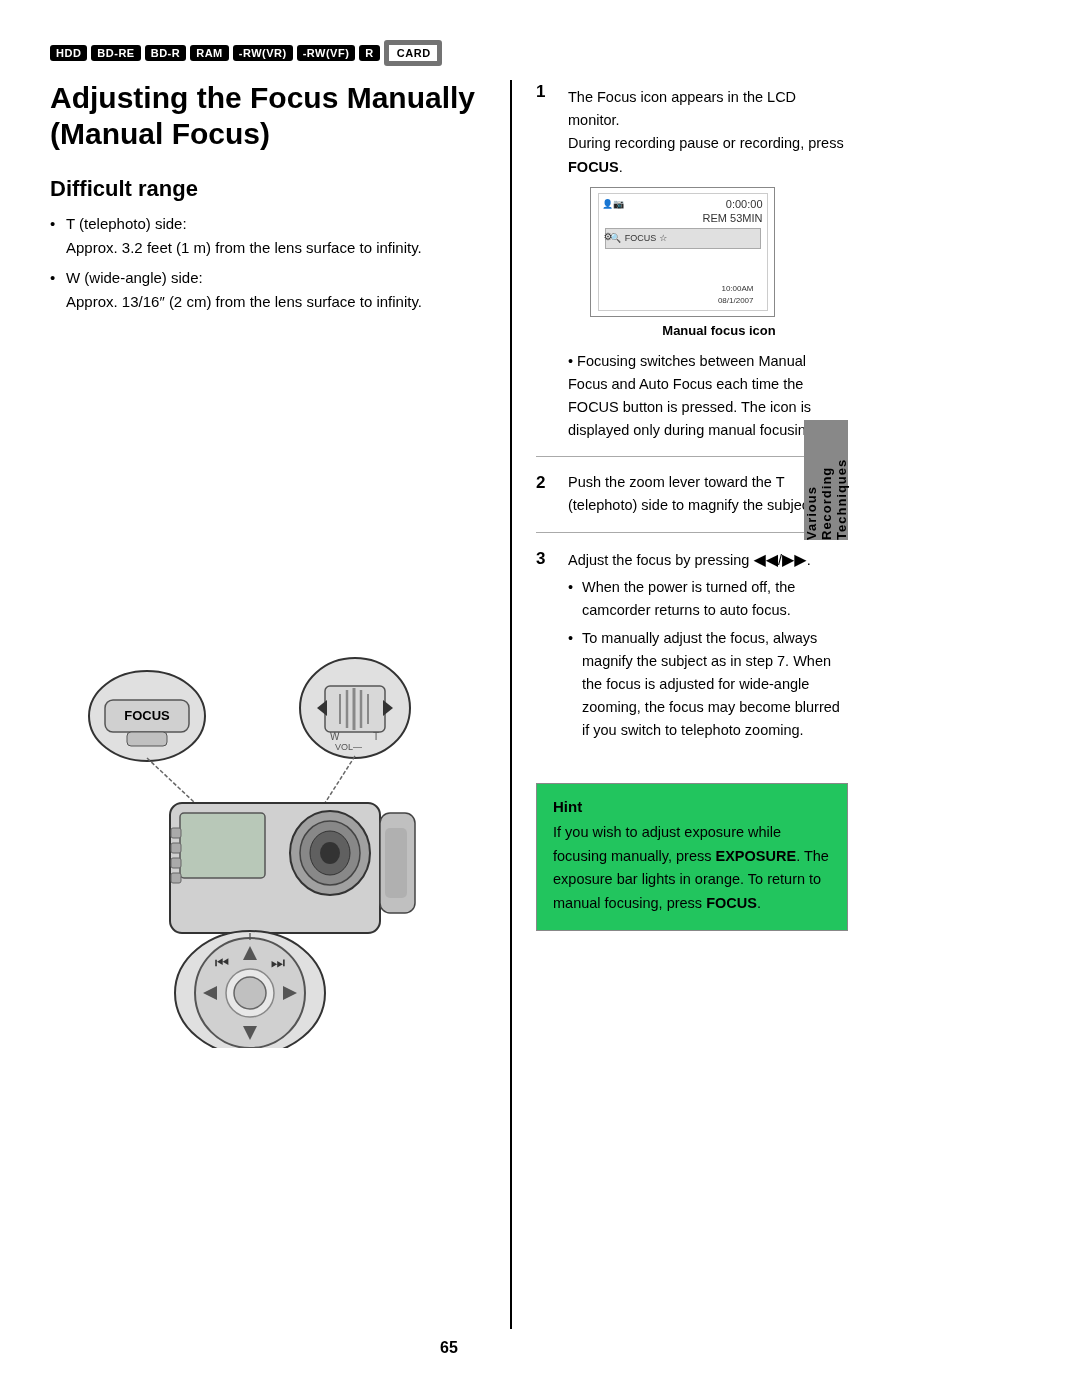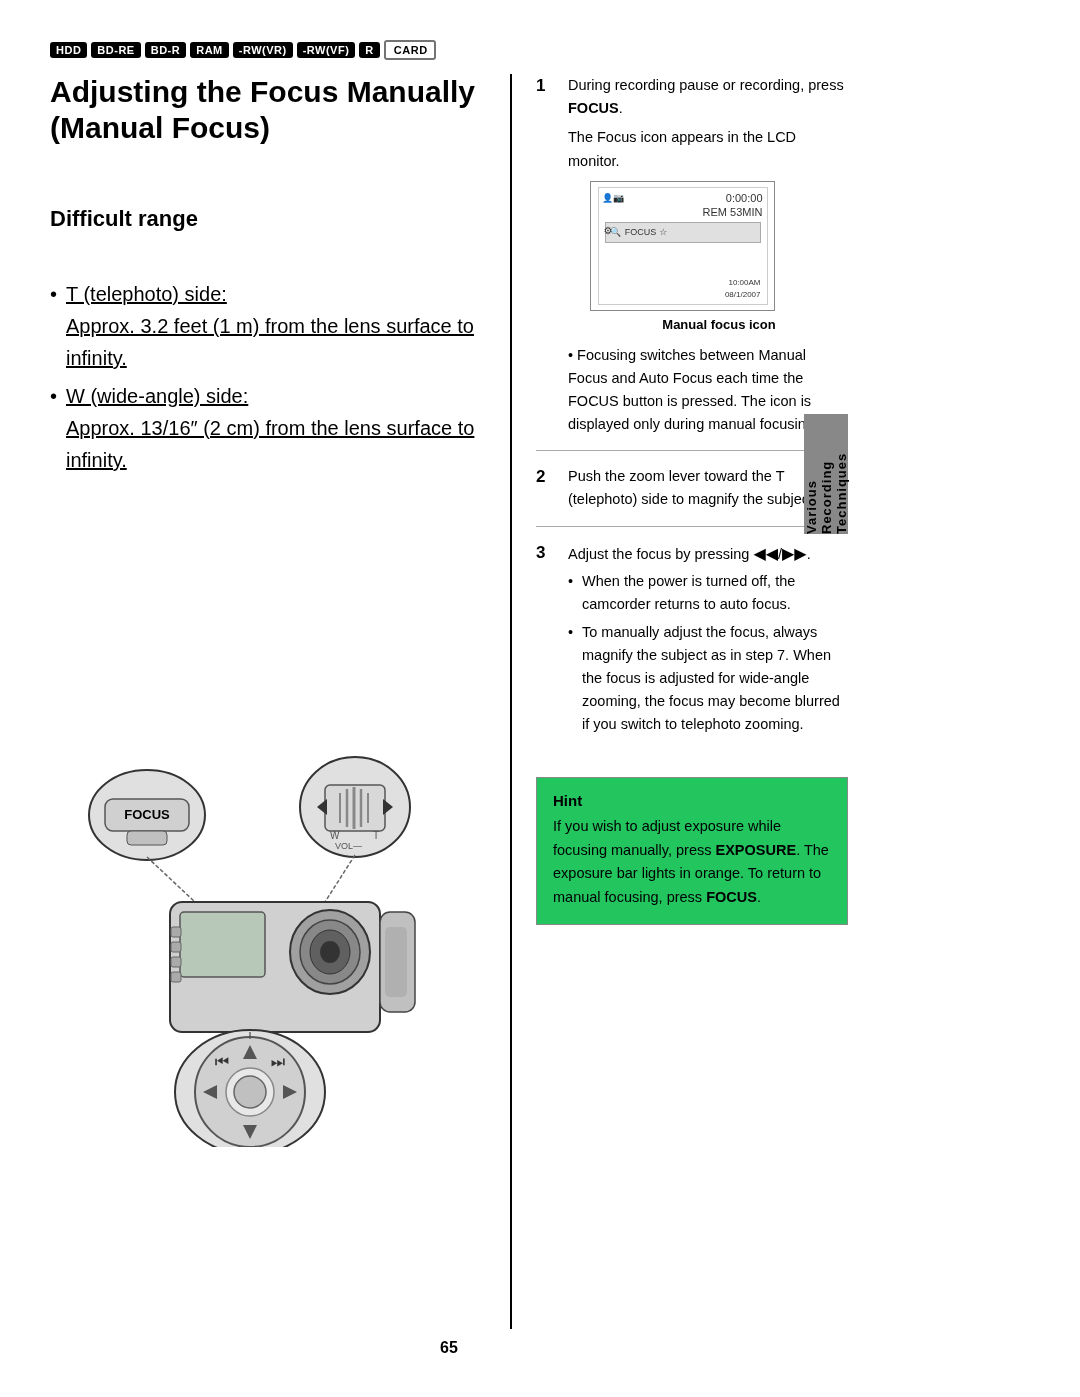--- a/index.html
+++ b/index.html
@@ -36,38 +36,37 @@
       color: #fff;
       font-size: 11px;
       font-weight: bold;
       padding: 2px 6px;
       border-radius: 3px;
       letter-spacing: 0.5px;
     }
     .badge.outline {
       background: #fff;
       color: #000;
-      border: 2px solid #737373;
+      border: 5px solid #737373;
       border-radius: 3px;
       padding-left: 8px;
     }
 
     
     .main-layout {
       display: flex;
       flex: 1;
       gap: 30px;
     }
 
     
     .left-col {
       flex: 0 0 430px;
       display: flex;
       flex-direction: column;
-      gap: 36px;
     }
 
     
     .right-col {
       flex: 1;
       display: flex;
       flex-direction: column;
       border-left: 2px solid #000;
       padding-left: 24px;
     }
@@ -97,24 +96,23 @@
 
     
     .bullet-list {
       list-style: none;
       padding-left: 0;
       margin-bottom: 16px;
     }
     .bullet-list li {
       padding-left: 16px;
       position: relative;
-      font-size: 20px;
+      font-size: 15px;
       line-height: 1.6;
       margin-bottom: 6px;
-      text-decoration: underline;
     }
     .bullet-list li::before {
       content: "•";
       position: absolute;
       left: 0;
     }
 
     
     .camera-illustration {
       flex: 1;
@@ -197,21 +195,21 @@
       left: 5px;
       top: 35px;
       display: flex;
       flex-direction: column;
       gap: 4px;
       font-size: 10px;
     }
     .lcd-bottom {
       position: absolute;
       bottom: 4px;
-      right: 6px;
+      right: 13px;
       font-size: 8px;
       line-height: 1.4;
       text-align: right;
     }
 
     
     .lcd-caption {
       font-size: 13px;
       font-weight: bold;
       text-align: center;
@@ -387,22 +385,22 @@
       </div>
 
     </div>
 
     <div class="right-col-wrapper">
       <div class="right-col">
 
         <div class="step-block">
           <div class="step-num">1</div>
           <div class="step-content">
+            <p style="margin-top:6px;">The Focus icon appears in the LCD monitor.</p>
             <p>During recording pause or recording, press <strong>FOCUS</strong>.</p>
-            <p style="margin-top:6px;">The Focus icon appears in the LCD monitor.</p>
 
             <div class="lcd-area">
               <div class="lcd-inner">
                 <div class="lcd-top-row">
                   <span>👤📷</span>
                   <div class="lcd-time">
                     <div>0:00:00</div>
                     <div>REM 53MIN</div>
                   </div>
                 </div>

